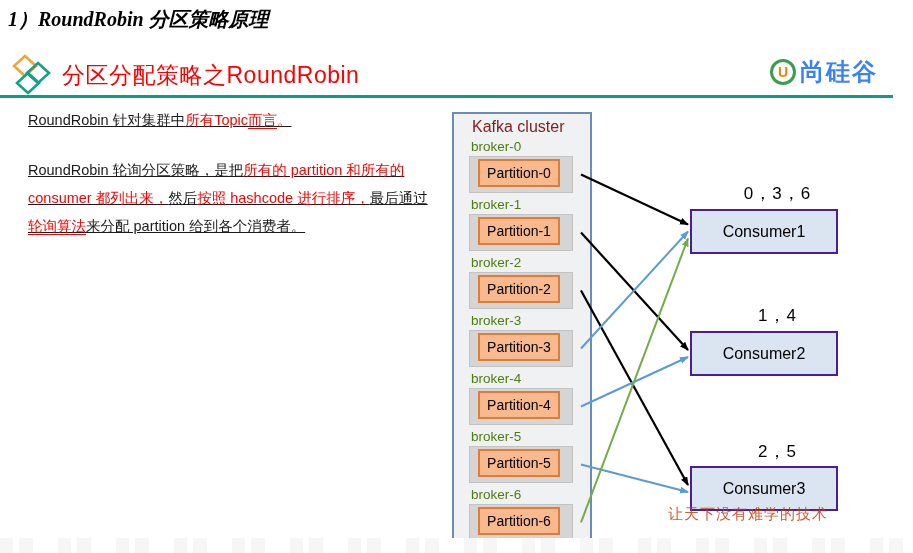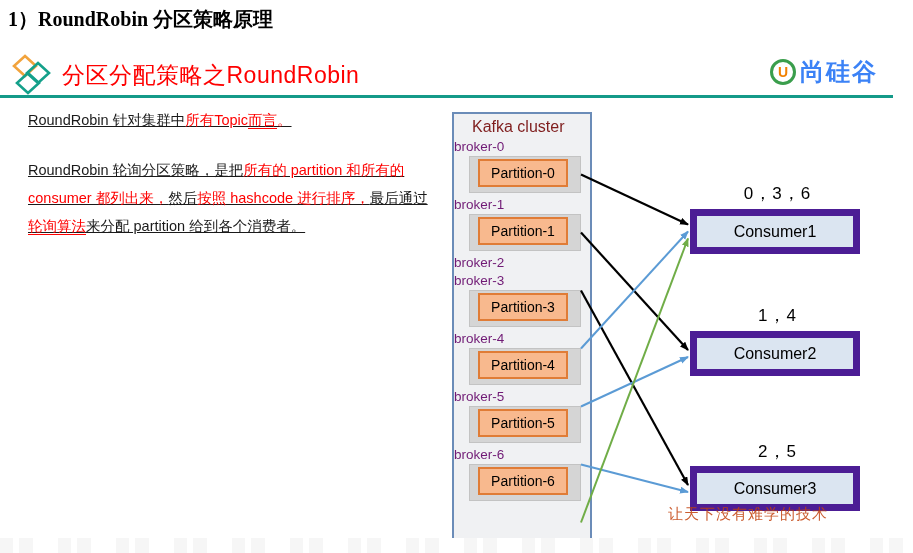--- a/index.html
+++ b/index.html
@@ -2,21 +2,21 @@
 <html><head>
 <meta charset="utf-8">
 <style>
   html,body{margin:0;padding:0;}
   body{
     width:913px;height:553px;position:relative;overflow:hidden;
     background:#ffffff;font-family:"Liberation Sans", sans-serif;color:#1a1a1a;
   }
   .slide-title{
     position:absolute;left:8px;top:6px;margin:0;
-    font-family:"Liberation Serif", serif;font-weight:bold;font-size:20px;color:#000;
+    font-family:"Liberation Serif", serif;font-weight:bold;font-size:20px;color:#000;font-style:italic;
   }
   .hdr-icon{position:absolute;left:8px;top:54px;}
   .hdr-title{
     position:absolute;left:62px;top:60px;margin:0;
     font-size:23px;font-weight:normal;color:#fe0000;letter-spacing:0.5px;
   }
   .brand{position:absolute;left:770px;top:56px;display:flex;align-items:center;gap:4px;}
   .brand-circle{
     width:20px;height:20px;border:3px solid #3a9e4c;border-radius:50%;
     display:flex;align-items:center;justify-content:center;background:#fff;
@@ -29,32 +29,32 @@
   .intro p{margin:0;}
   .intro .p1{margin-bottom:22px;}
   .seg-red{color:#fe0000;}
   .seg-u{text-decoration:underline;text-underline-offset:3px;}
 
   .cluster{
     position:absolute;left:452px;top:112px;width:140px;height:430px;box-sizing:border-box;
     background:#f0f1f3;border:2px solid #6b8cb8;
   }
   .cluster-title{margin:3px 0 1px 18px;font-size:16px;color:#7f1d1d;height:20px;line-height:20px;}
-  .broker-label{font-size:13.5px;height:18px;line-height:18px;color:#701a75;}
+  .broker-label{margin-left:17px;font-size:13.5px;height:18px;line-height:18px;color:#4d7c0f;}
   .partition-outer{
-    margin:0 0 3px 15px;width:112px;height:37px;box-sizing:border-box;
+    margin:0 0 3px 15px;width:104px;height:37px;box-sizing:border-box;
     background:#d5d5d5;border:1px solid #c3c3c3;padding:2px 12px 5px 8px;
   }
   .partition-inner{
     width:100%;height:100%;box-sizing:border-box;background:#f8b98e;border:2px solid #e07c36;
     display:flex;align-items:center;justify-content:center;font-size:14px;color:#000;
   }
   .consumer{
-    position:absolute;left:690px;width:170px;height:45px;box-sizing:border-box;
-    background:#dbe5f1;border:7px solid #4c1d95;
+    position:absolute;left:690px;width:148px;height:45px;box-sizing:border-box;
+    background:#dbe5f1;border:2px solid #4c1d95;
     display:flex;align-items:center;justify-content:center;font-size:16px;color:#000;
   }
   .assign-label{
     position:absolute;left:690px;width:175px;text-align:center;
     font-size:17px;color:#000;letter-spacing:1px;
   }
   #arrows{position:absolute;left:0;top:0;width:913px;height:553px;pointer-events:none;}
   .watermark{
     position:absolute;left:668px;top:505px;font-size:15px;font-weight:normal;
     color:#c2410c;letter-spacing:1px;opacity:.85;
@@ -97,20 +97,23 @@
   <div id="brokers">
       <div class="broker-label">broker-0</div>
       <div class="partition-outer">
         <div class="partition-inner">Partition-0</div>
       </div>
       <div class="broker-label">broker-1</div>
       <div class="partition-outer">
         <div class="partition-inner">Partition-1</div>
       </div>
       <div class="broker-label">broker-2</div>
+      <div class="partition-outer">
+        <div class="partition-inner">Partition-2</div>
+      </div>
       <div class="broker-label">broker-3</div>
       <div class="partition-outer">
         <div class="partition-inner">Partition-3</div>
       </div>
       <div class="broker-label">broker-4</div>
       <div class="partition-outer">
         <div class="partition-inner">Partition-4</div>
       </div>
       <div class="broker-label">broker-5</div>
       <div class="partition-outer">

